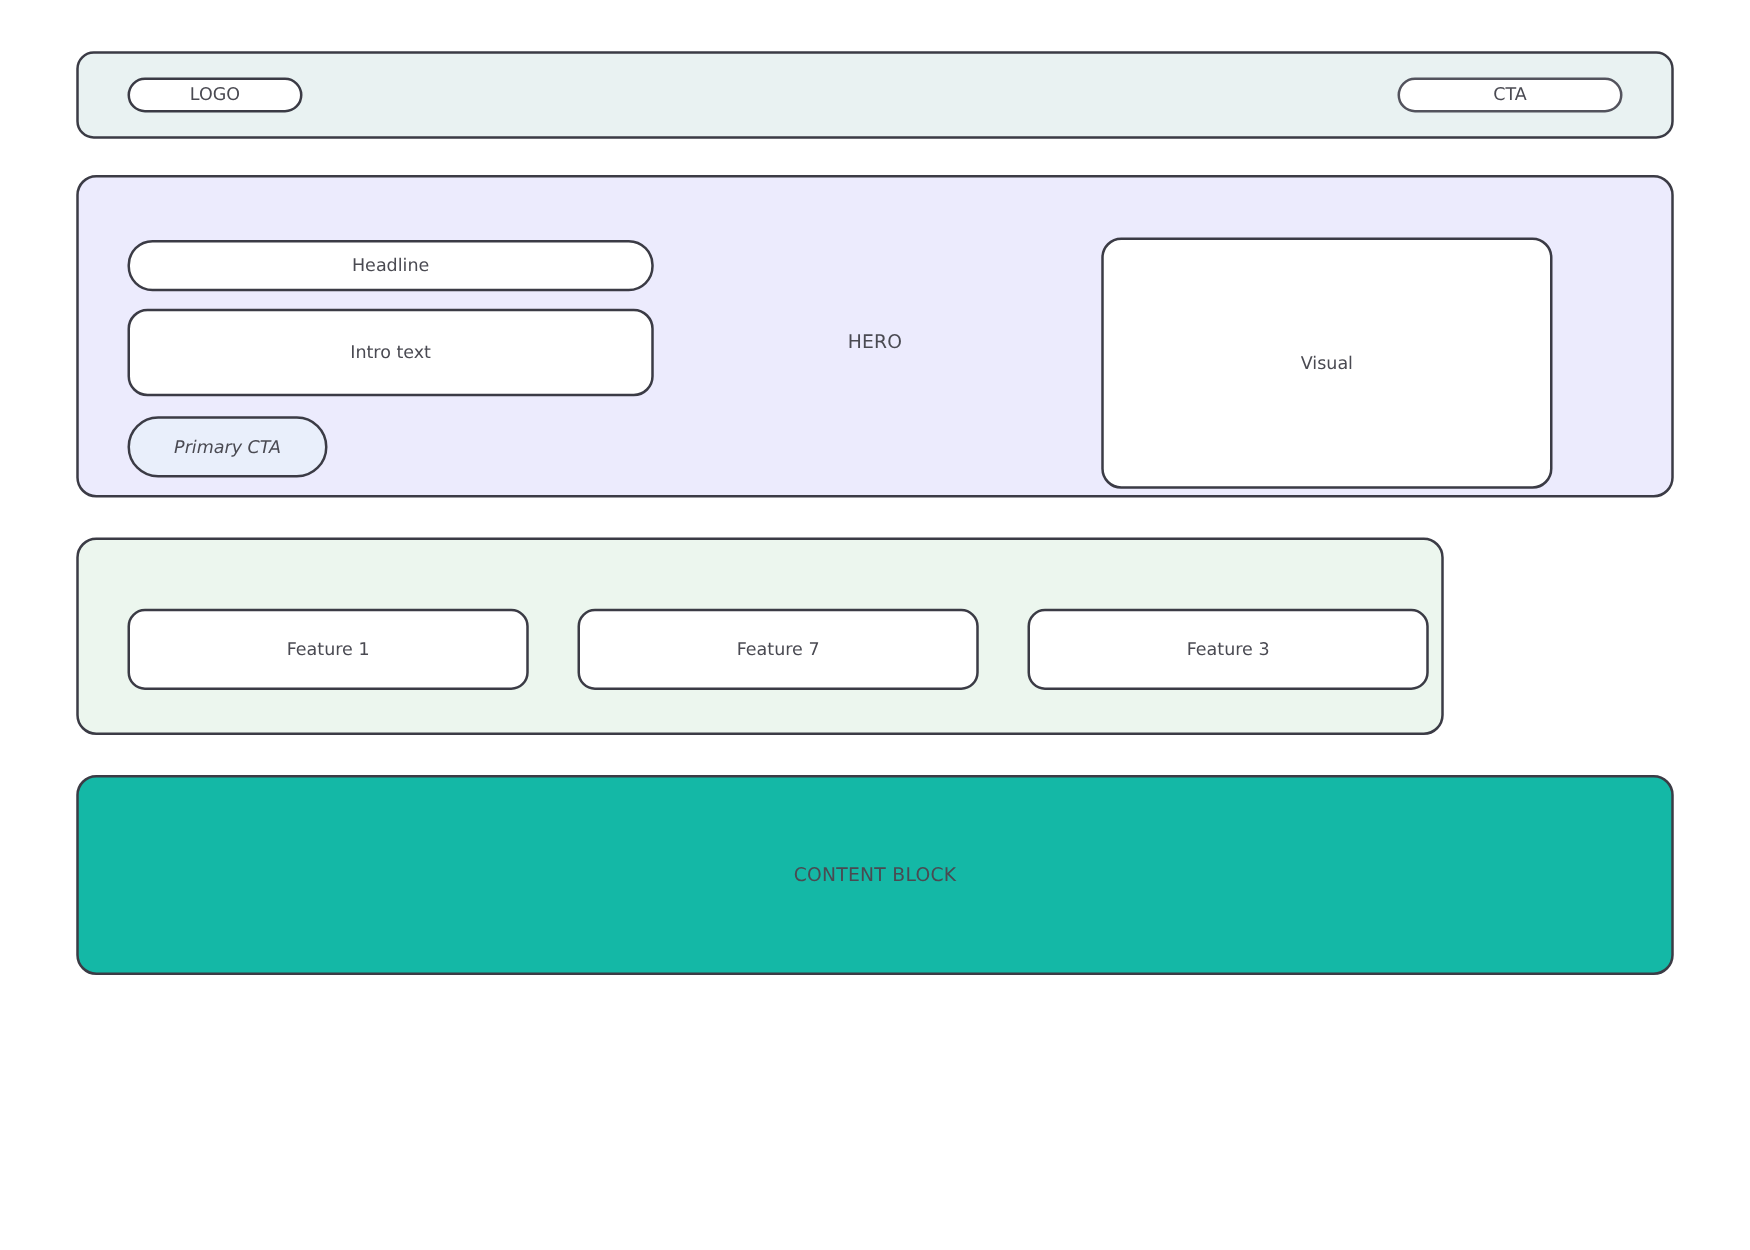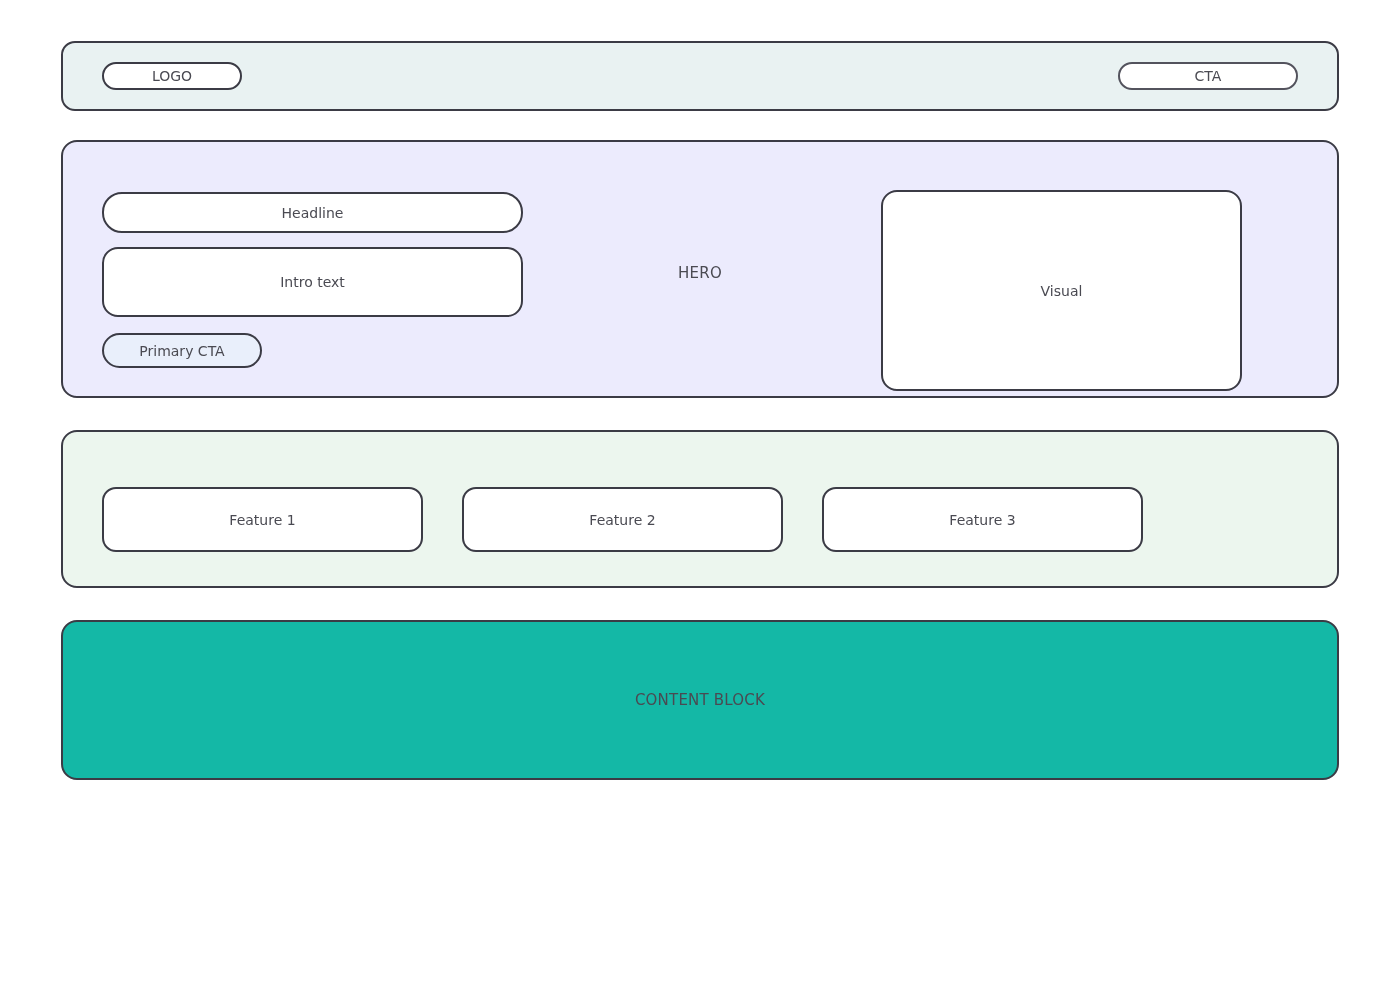--- a/index.html
+++ b/index.html
@@ -118,38 +118,39 @@
     top: 105px;
     width: 421px;
     height: 70px;
     border-radius: 16px;
   }
 
   #primary-cta {
     left: 39px;
     top: 191px;
     width: 160px;
-    height: 35px;
+    height: 49px;
     border-radius: 999px;
     background: #e9effb;
+    font-style: italic;
   }
 
   #visual-box {
     left: 818px;
     top: 48px;
     width: 361px;
     height: 201px;
     border-radius: 16px;
   }
 
   
   #features {
     left: 61px;
     top: 430px;
-    width: 1278px;
+    width: 1094px;
     height: 158px;
     background: #ecf6ee;
     border-radius: 16px;
   }
 
   .feature-card {
     position: absolute;
     box-sizing: border-box;
     top: 55px;
     width: 321px;
@@ -208,21 +209,21 @@
 
     <div class="box" id="intro-box">Intro text</div>
 
     <div class="box" id="primary-cta">Primary CTA</div>
 
     <div class="box" id="visual-box">Visual</div>
   </div>
 
   <div class="section" id="features">
     <div class="feature-card" id="feature-card-0">Feature 1</div>
-    <div class="feature-card" id="feature-card-1">Feature 2</div>
+    <div class="feature-card" id="feature-card-1">Feature 7</div>
     <div class="feature-card" id="feature-card-2">Feature 3</div>
   </div>
 
   <div class="section" id="content-block">
     <div class="section-label">CONTENT BLOCK</div>
   </div>
 
 
 </div>
 

